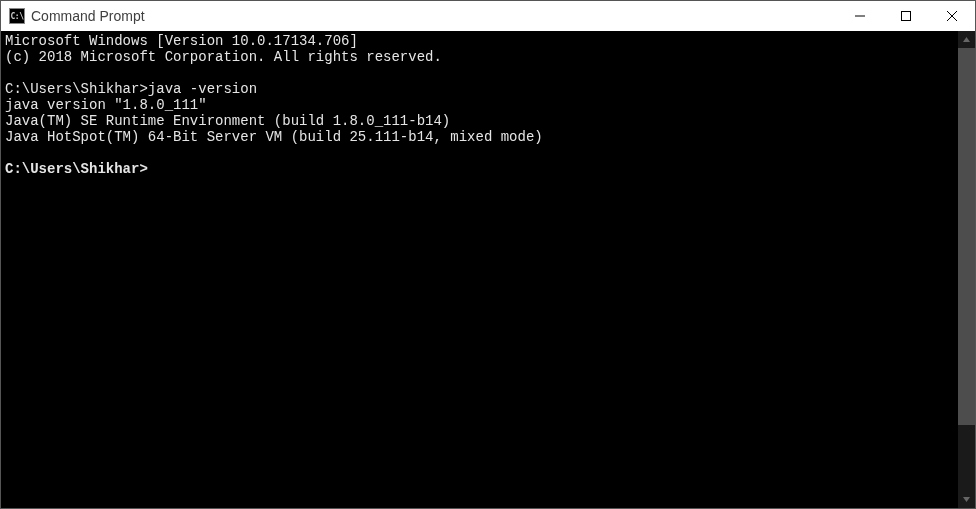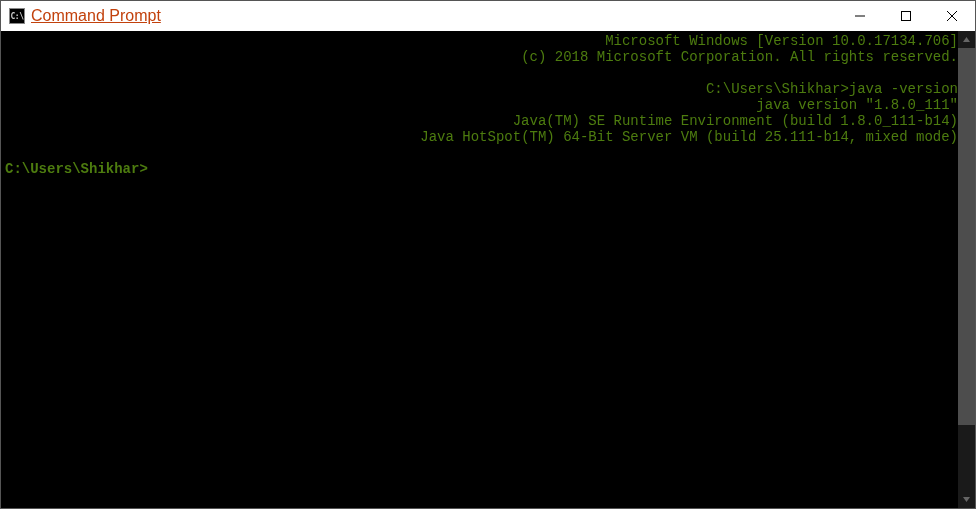--- a/index.html
+++ b/index.html
@@ -33,23 +33,22 @@
       align-items: center;
       justify-content: center;
       font-size: 8px;
       font-family: Consolas, monospace;
       color: #ccc;
       font-weight: bold;
       border: 1px solid #888;
       letter-spacing: -0.5px;
     }
     .titlebar-text {
-      font-size: 16px;
-      color: #c2410c;
-      text-decoration: underline;
+      font-size: 14px;
+      color: #404040;
     }
     .titlebar-controls {
       display: flex;
       height: 100%;
     }
     .win-btn {
       width: 46px;
       height: 100%;
       display: flex;
       align-items: center;
@@ -63,28 +62,27 @@
     .terminal-wrap {
       position: relative;
       width: 100%;
       height: calc(100% - 30px);
       background: #000;
     }
     .terminal {
       width: calc(100% - 17px);
       height: 100%;
       background: #000;
-      color: #4d7c0f;
+      color: #e5e5e5;
       font-family: Consolas, "Courier New", monospace;
       font-size: 14px;
       line-height: 16px;
       padding: 2px 0 2px 4px;
       white-space: pre;
       overflow: hidden;
-      text-align: right;
     }
     .term-line { min-height: 16px; }
     .cursor-line { display: flex; align-items: center; font-weight: bold; }
 
     .scrollbar {
       position: absolute;
       top: 0;
       right: 0;
       width: 17px;
       height: 100%;

